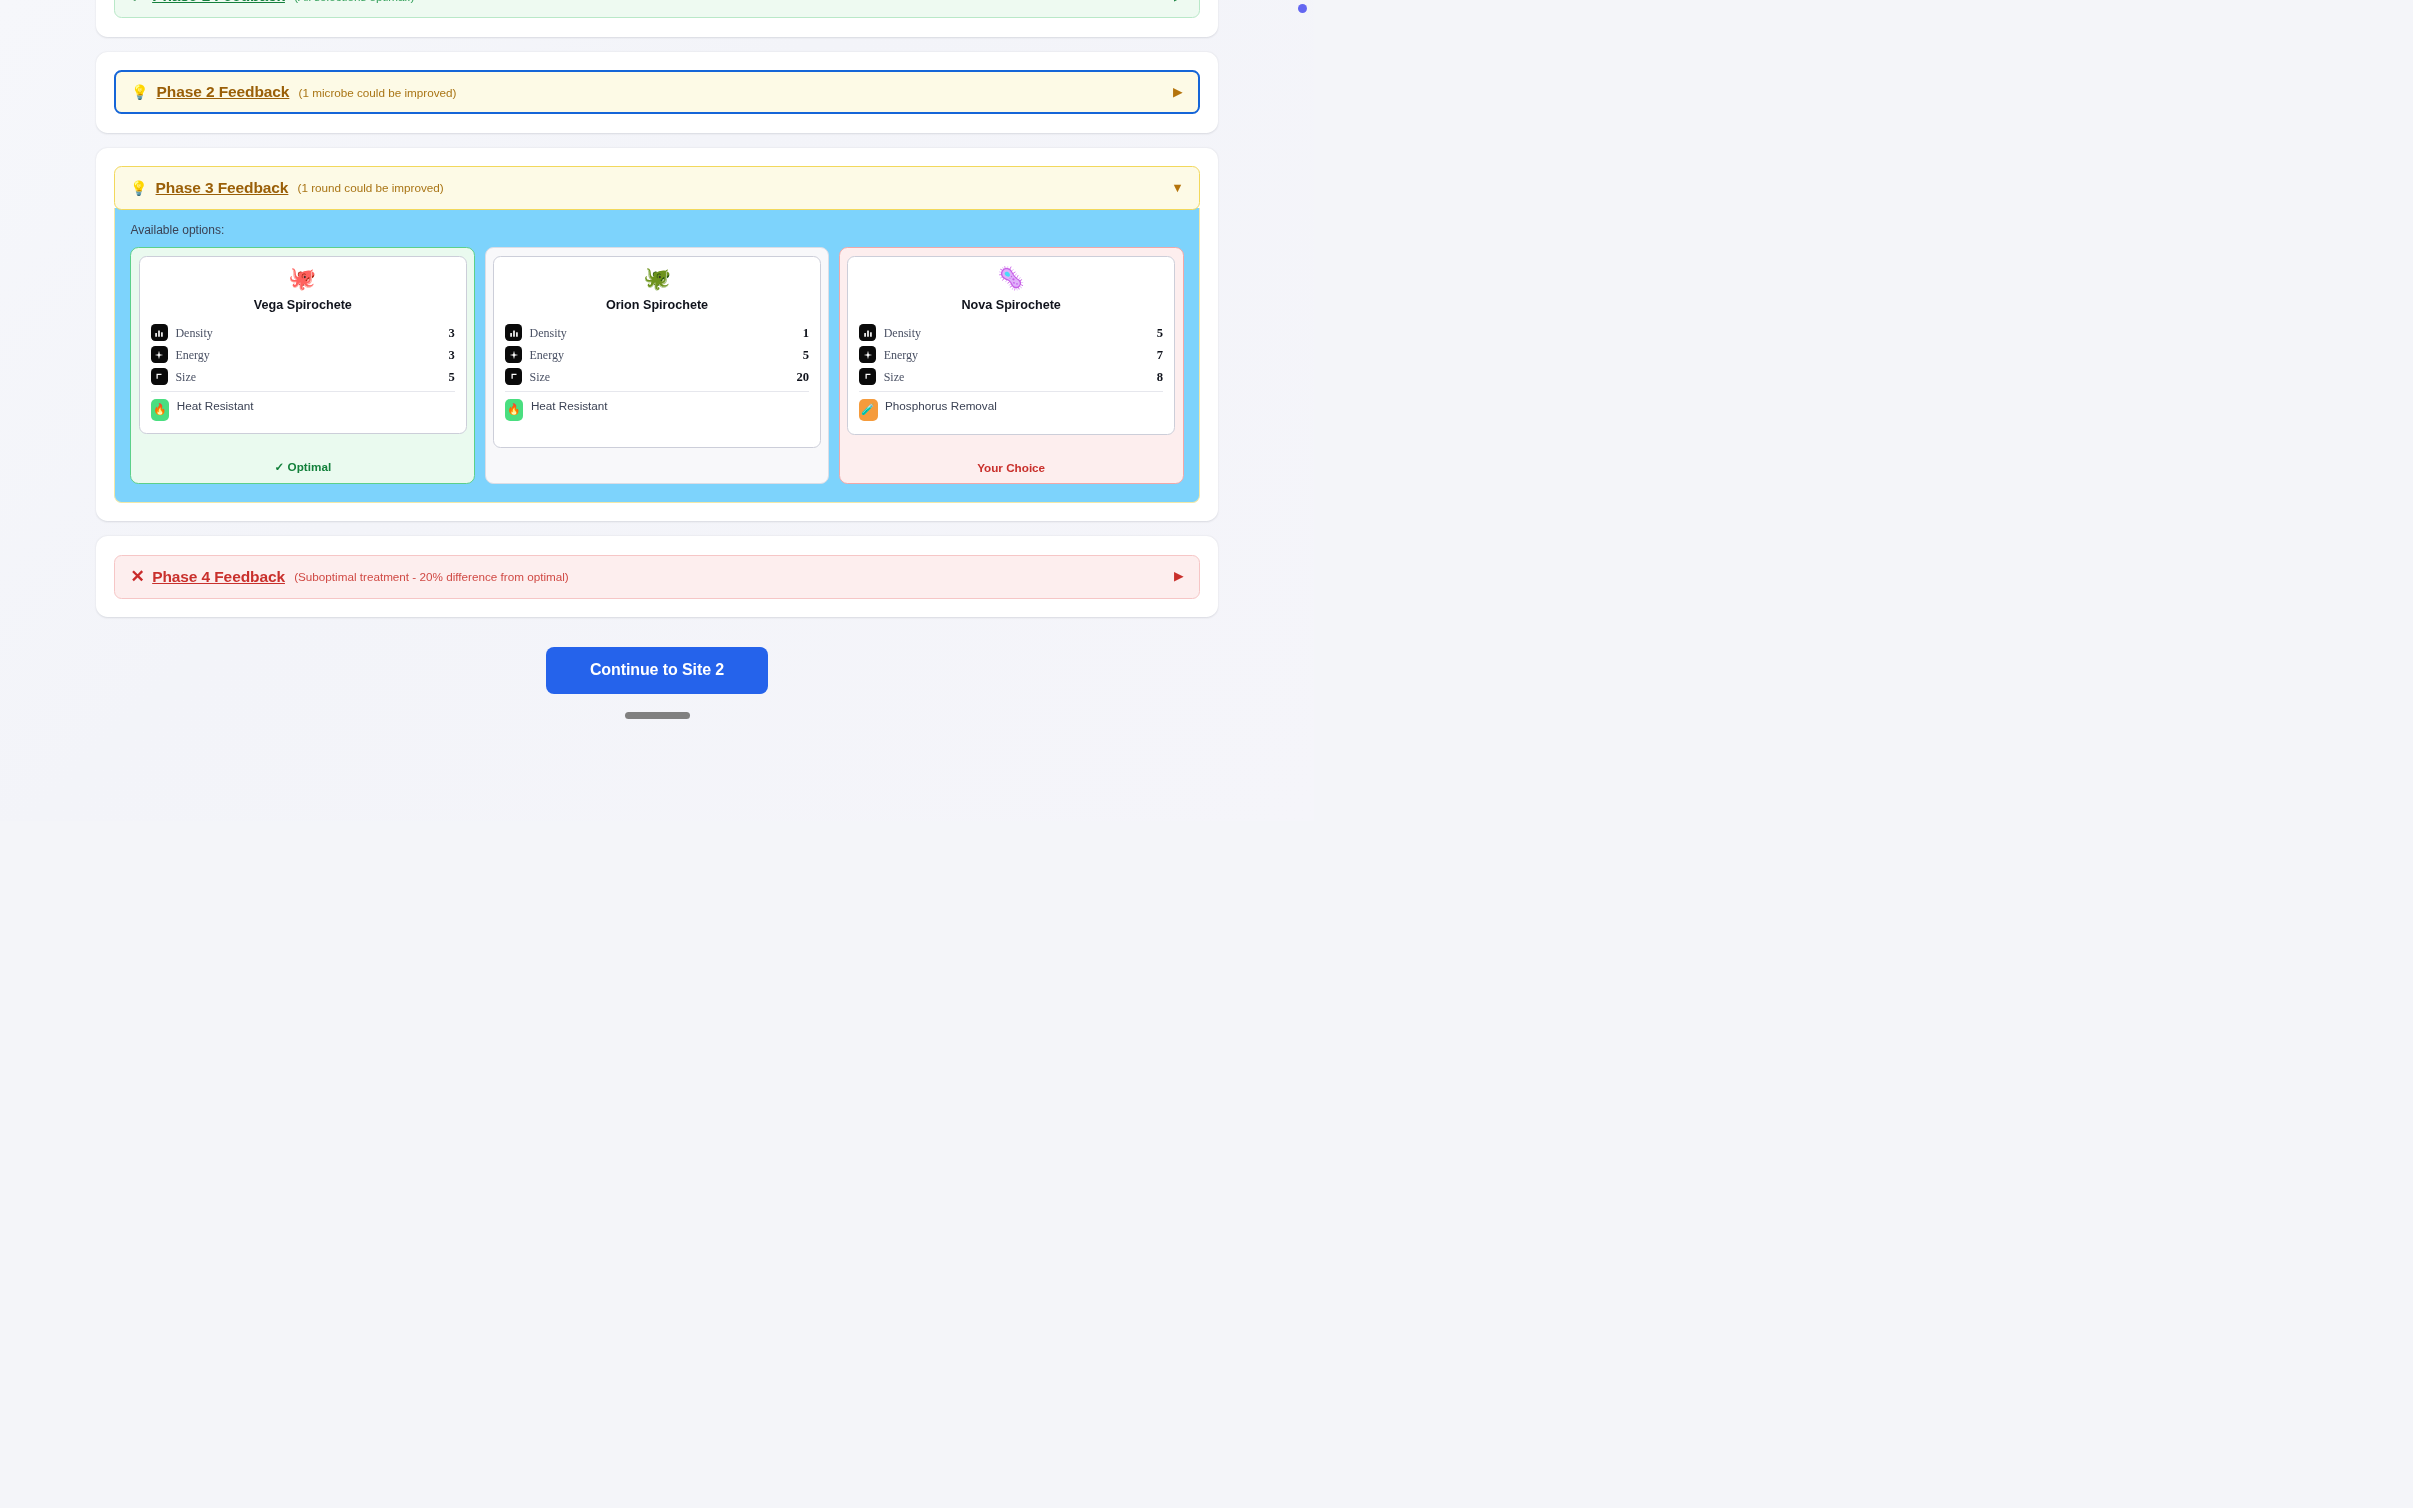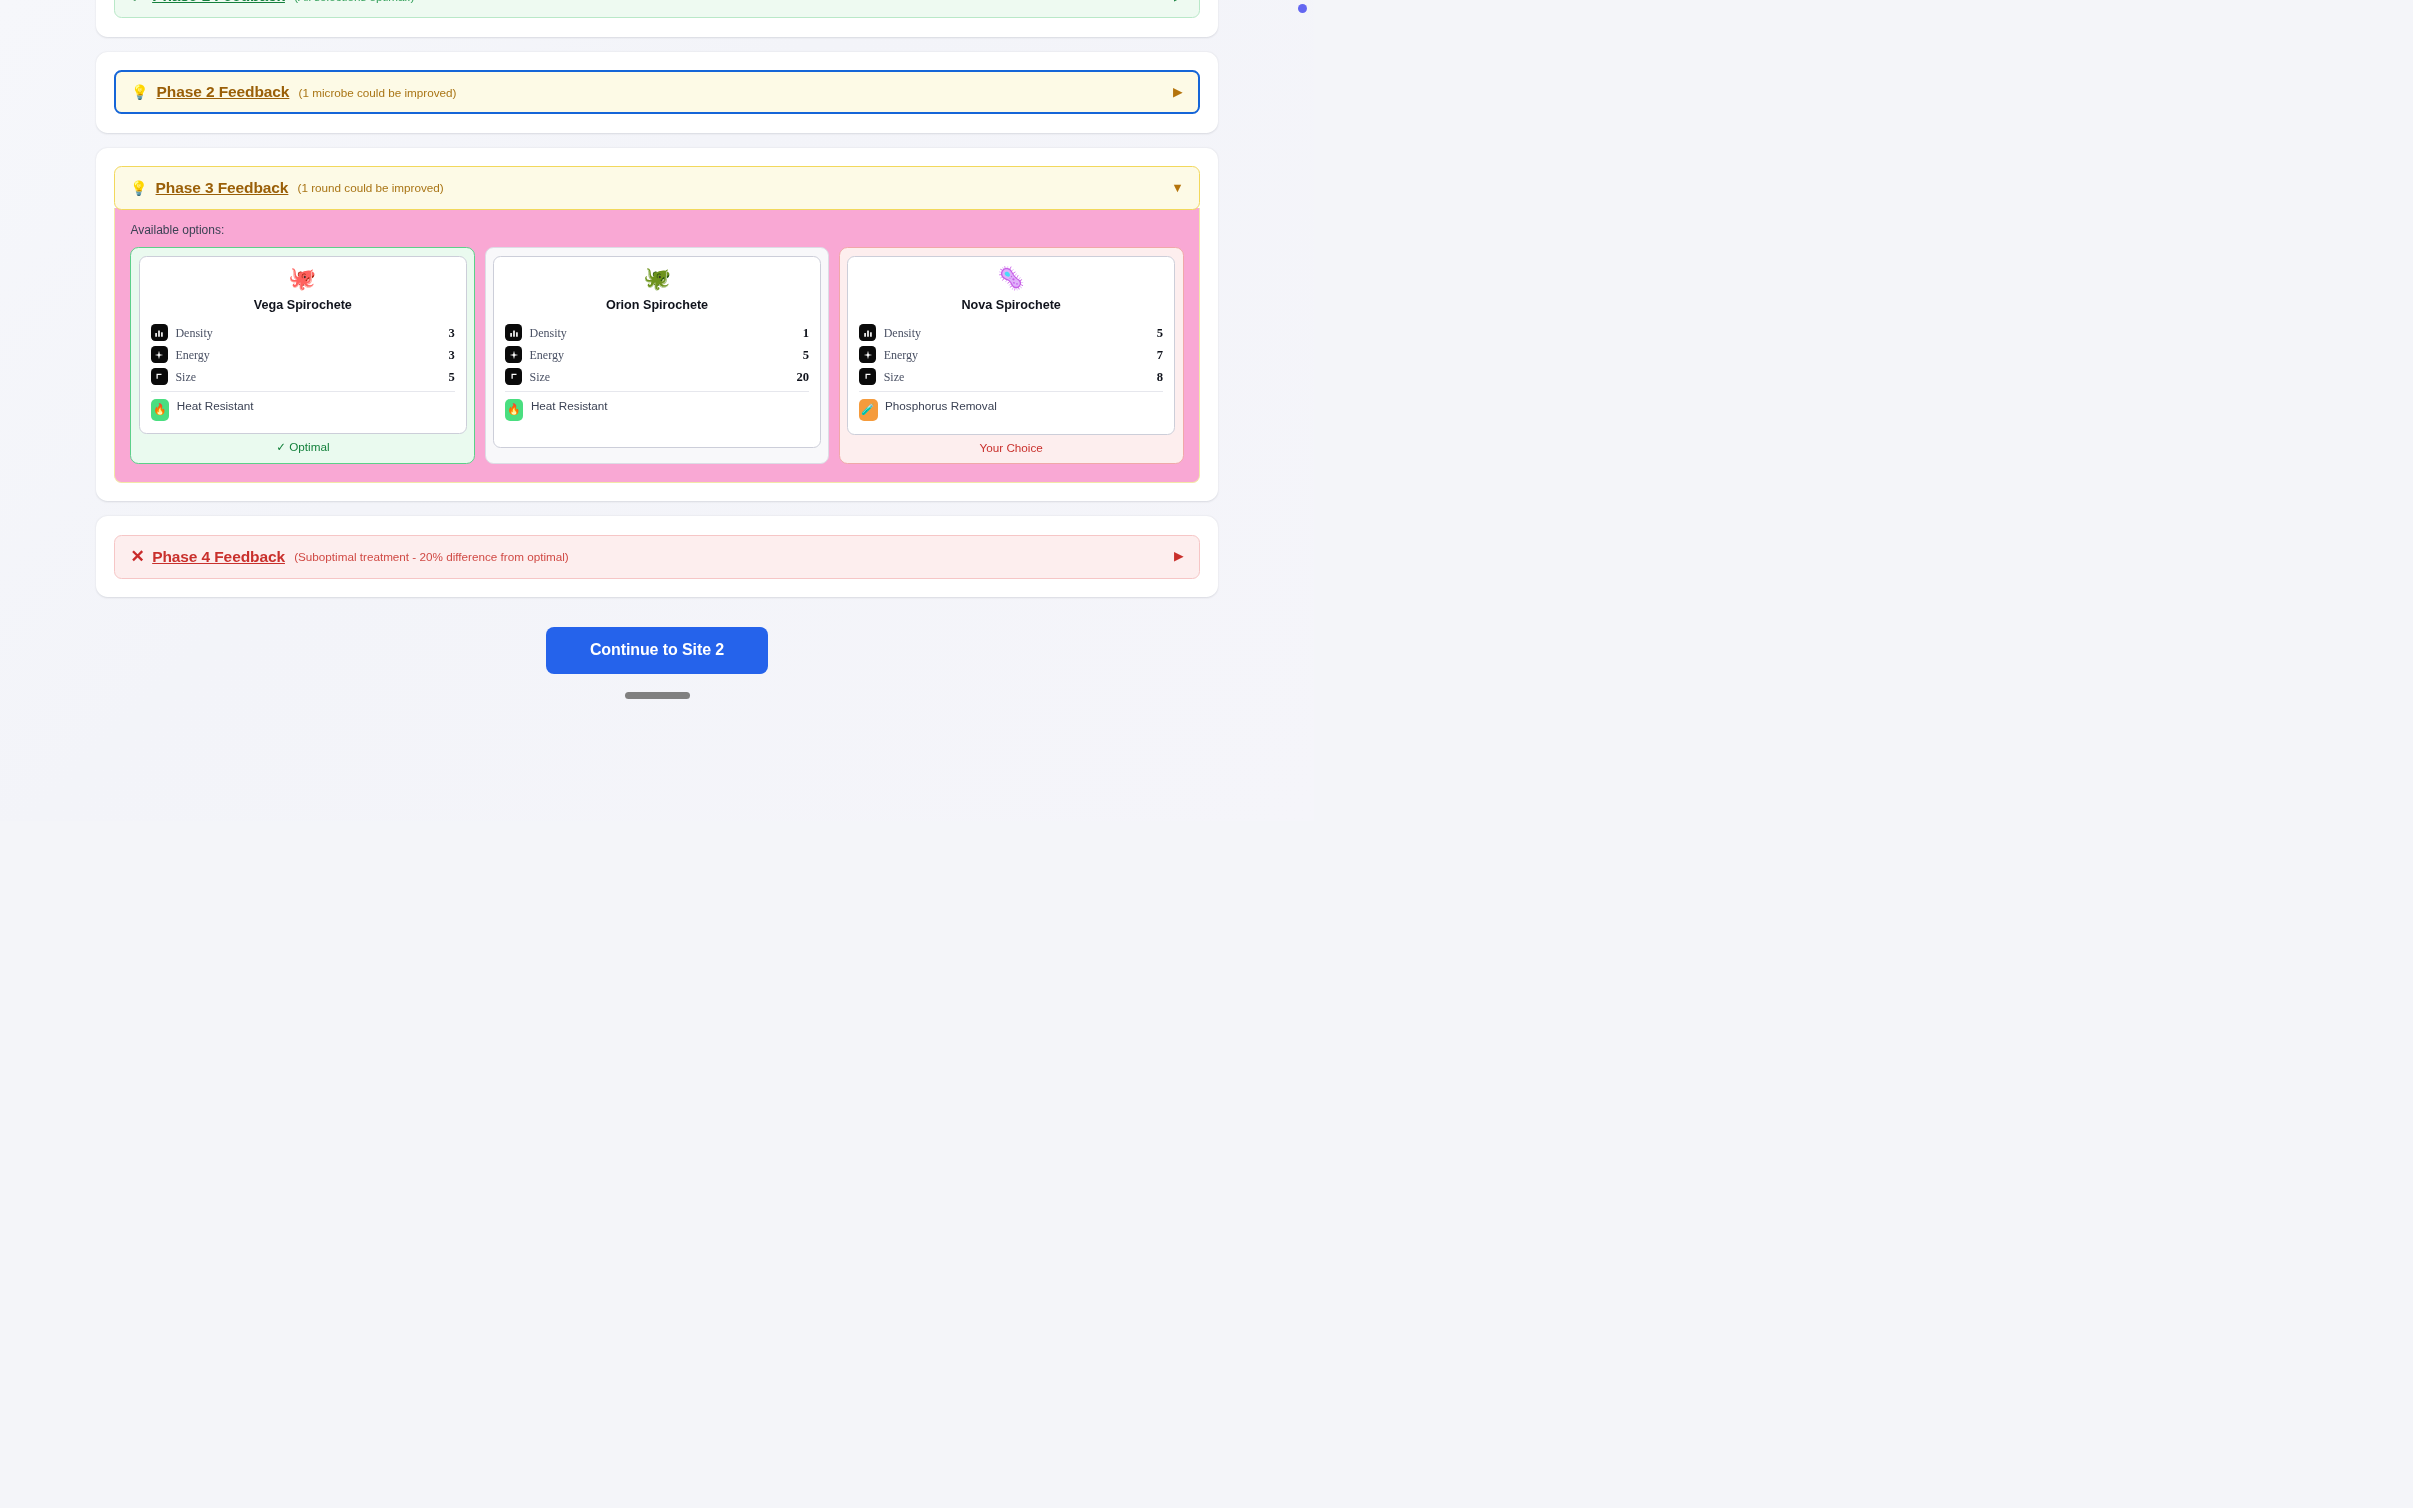--- a/index.html
+++ b/index.html
@@ -113,21 +113,21 @@
     margin-left: auto;
     font-size: 12.6px;
     line-height: 1;
   }
   .a-success { color: #14803c; }
   .a-warn    { color: #b5740c; }
   .a-error   { color: #c9302c; }
 
   
   .phase-body {
-    background: #f9a8d4;
+    background: #7dd3fc;
     border: 1.3px solid #f2e8a8;
     border-top: none;
     border-radius: 0 0 7.5px 7.5px;
     margin: -1.7px 0 0 0;
     padding: 15px 15px 18.4px 15px;
   }
 
   .options-label {
     font-size: 12px;
     color: #3b4254;
@@ -239,22 +239,23 @@
 
   .trait-label {
     font-size: 11.7px;
     color: #3b4254;
     line-height: 1.25;
   }
 
   .option-footer {
     text-align: center;
     font-size: 11.7px;
-    font-weight: normal;
+    font-weight: bold;
     padding: 6.7px 0 2.5px 0;
+    margin-top: 20px;
   }
   .foot-optimal { color: #13803b; }
   .foot-choice  { color: #c9302c; }
 
   .body-note {
     margin-top: 11.7px;
     font-size: 12px;
     color: #8a5a12;
   }
 

